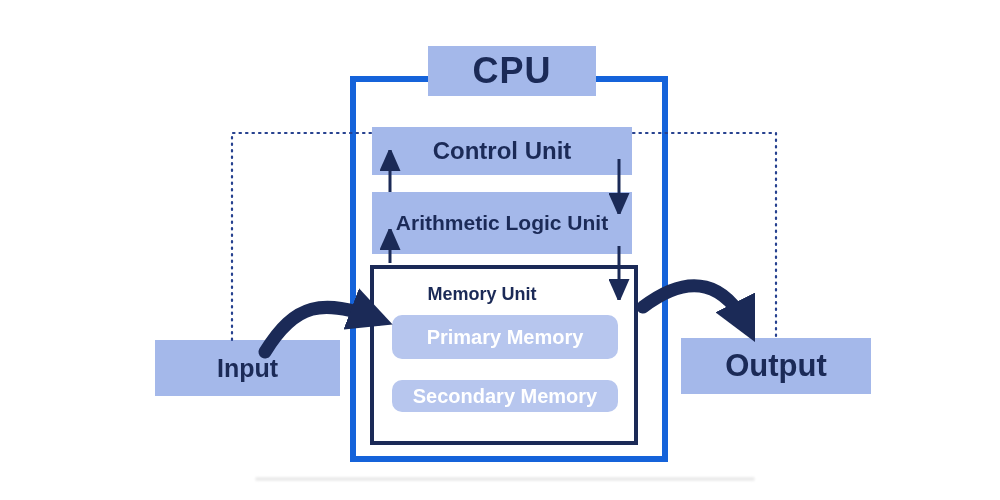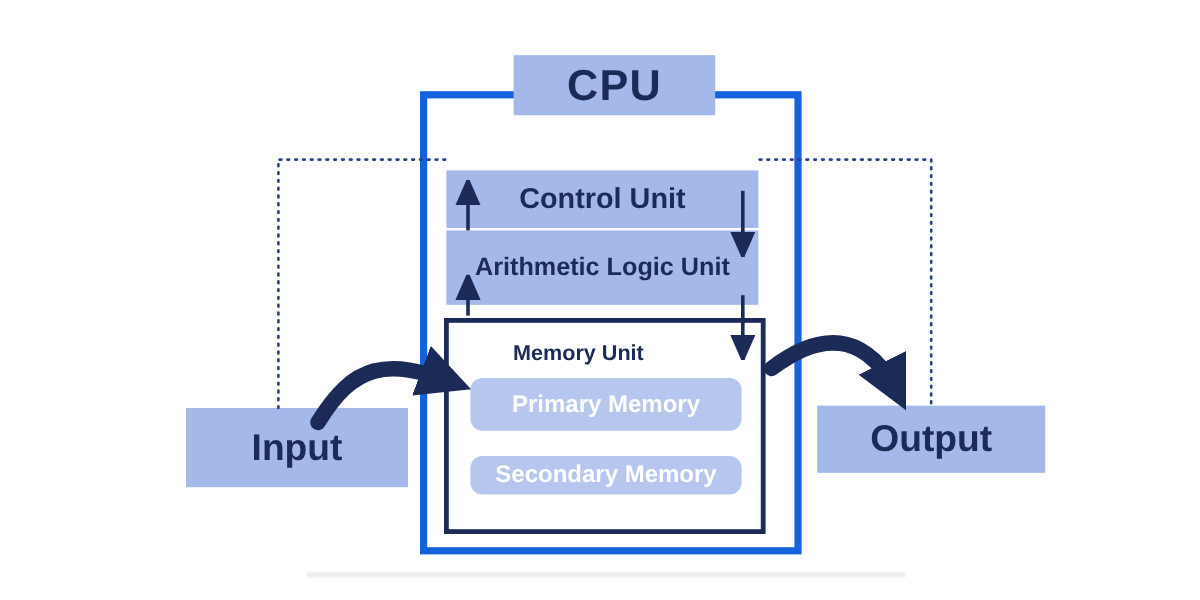--- a/index.html
+++ b/index.html
@@ -30,21 +30,21 @@
   .cpu-outline{
     left:350px;top:76px;width:318px;height:386px;
     border:6px solid var(--cpu-border);
     background:var(--background);
   }
   .cpu-label{
     left:428px;top:46px;width:168px;height:50px;
     font-size:36px;letter-spacing:1px;
   }
   .control-unit{
-    left:372px;top:142px;width:260px;height:48px;
+    left:372px;top:127px;width:260px;height:48px;
     font-size:24px;
   }
   .alu{
     left:372px;top:192px;width:260px;height:62px;
     font-size:21px;line-height:1.35;align-items:center;
   }
   .alu .inner{width:230px;margin:0 auto;}
   .memory-unit{
     left:370px;top:265px;width:268px;height:180px;
     border:4px solid var(--navy);
@@ -57,22 +57,22 @@
   .primary-memory{
     left:392px;top:315px;width:226px;height:44px;
     font-size:20px;color:var(--white-text);
   }
   .secondary-memory{
     left:392px;top:380px;width:226px;height:32px;
     font-size:20px;color:var(--white-text);
   }
   .primary-memory,.secondary-memory{background:var(--memory-item-fill);border-radius:10px;}
   .input-box{
-    left:155px;top:340px;width:185px;height:66px;
-    font-size:31px;
+    left:155px;top:340px;width:185px;height:56px;
+    font-size:25px;
   }
   .output-box{
     left:681px;top:338px;width:190px;height:56px;
     font-size:31px;
   }
   .overlay{position:absolute;left:0;top:0;width:1000px;height:500px;pointer-events:none;}
   .bottom-shadow{
     position:absolute;left:255px;top:477px;width:500px;height:4px;
     background:#ececec;border-radius:2px;filter:blur(1px);
   }

